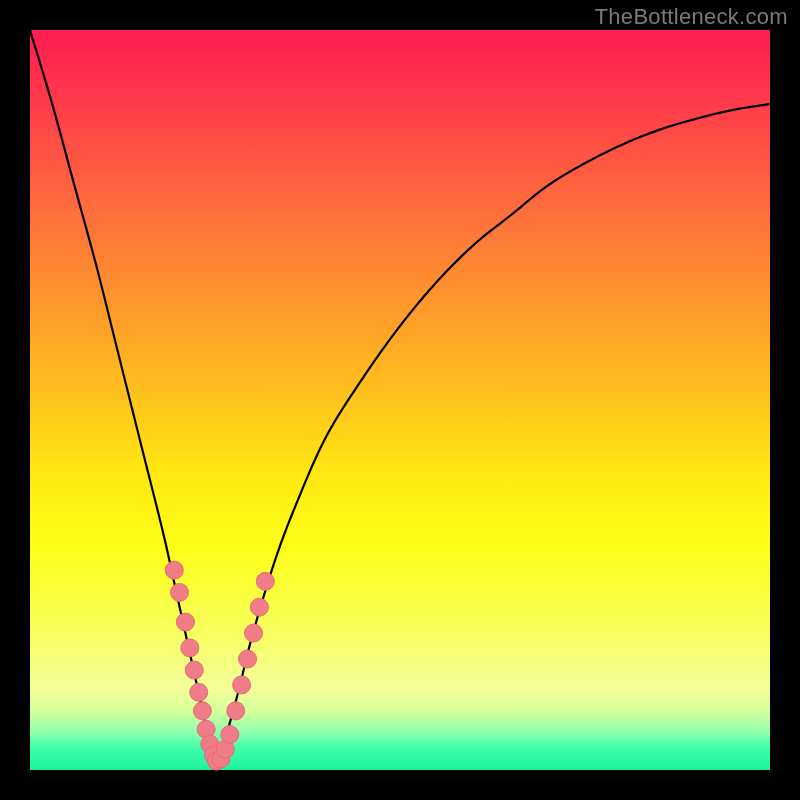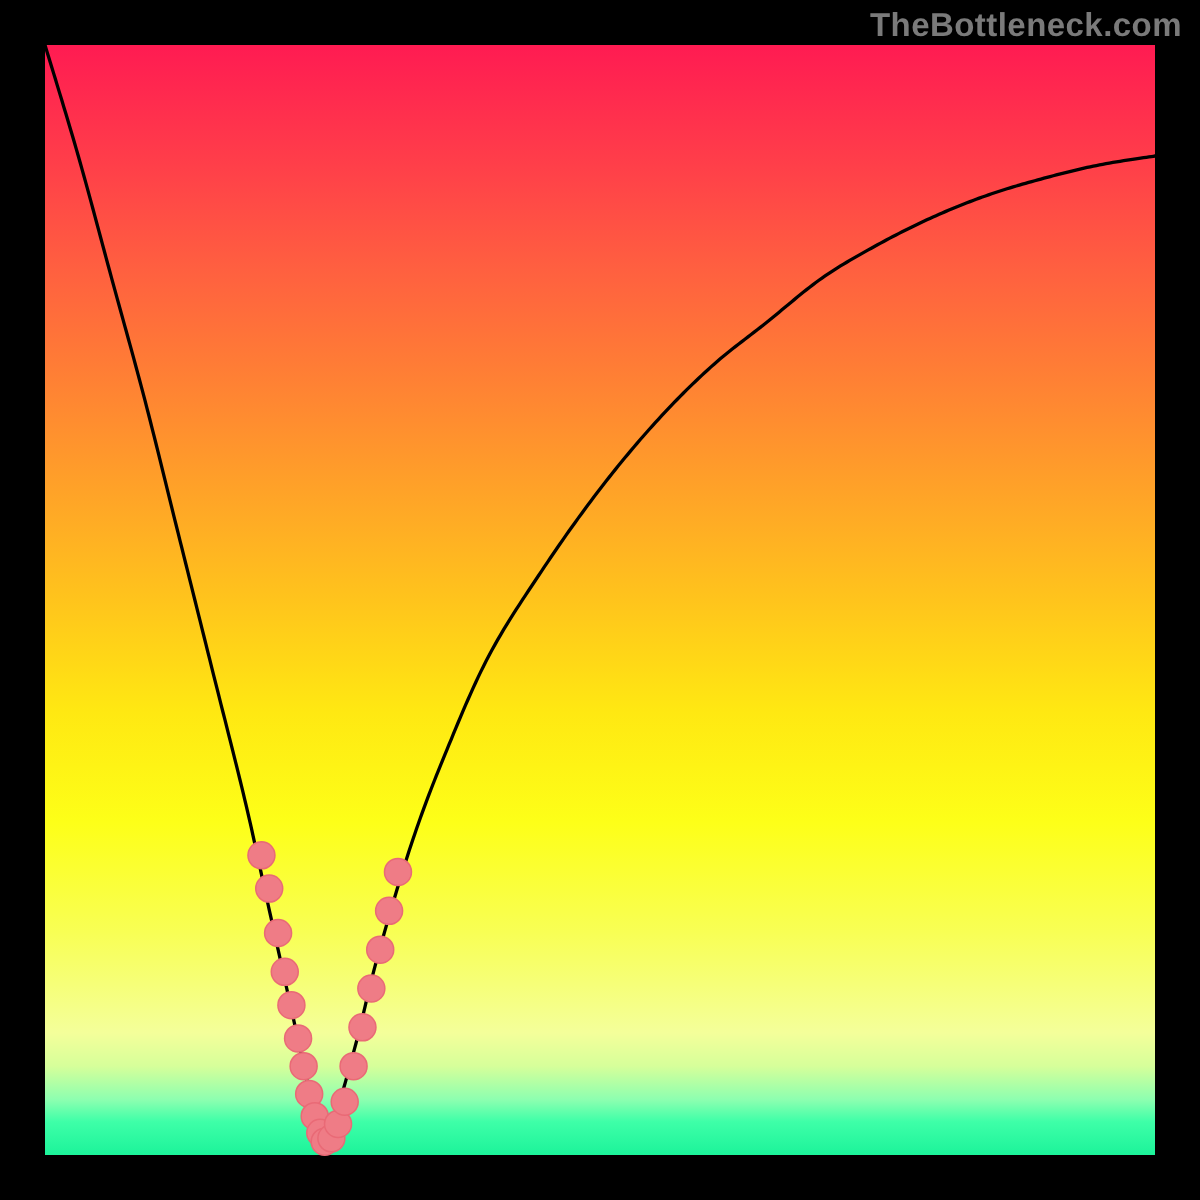--- a/index.html
+++ b/index.html
@@ -41,21 +41,21 @@
       #1cf39a 100%
     );
   }
   .watermark {
     position: absolute;
     top: 4px;
     right: 12px;
     color: #7a7a7a;
     font-size: 22px;
     letter-spacing: 0.3px;
-    font-weight: 700;
+    font-weight: 400;
     user-select: none;
   }
   svg.overlay {
     position: absolute;
     left: 0;
     top: 0;
     width: 740px;
     height: 740px;
     overflow: visible;
   }

